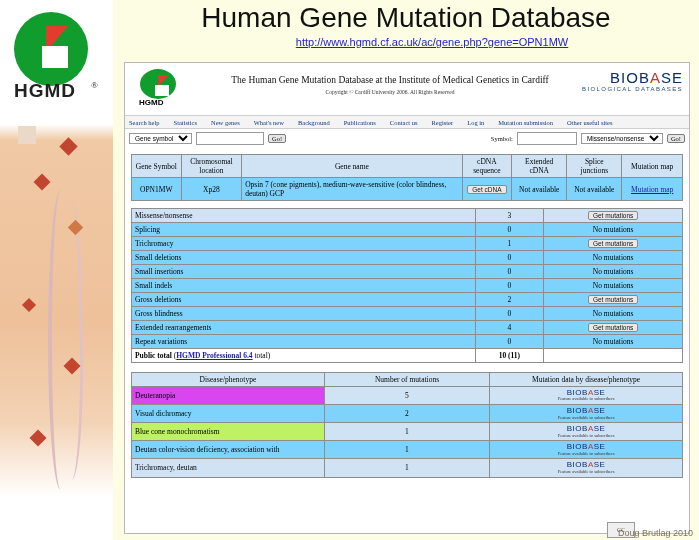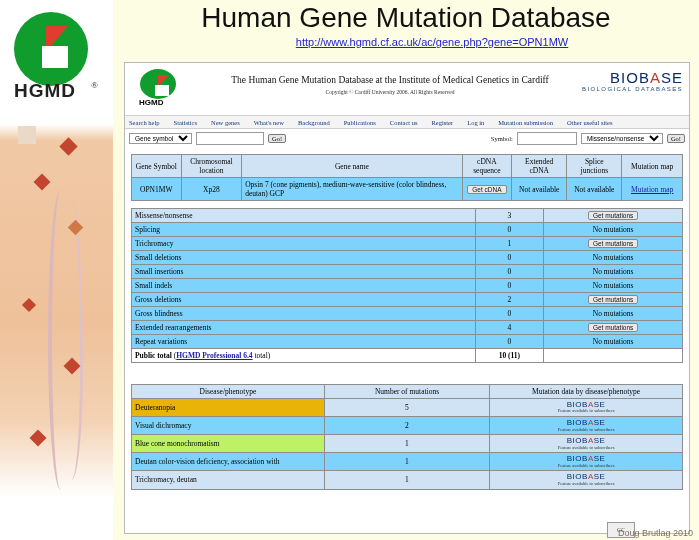--- a/index.html
+++ b/index.html
@@ -319,29 +319,29 @@
     <tr class="totrow">
       <td>
         <span>Public total</span><span class="lbl"> (</span><span class="lnk">HGMD Professional 6.4</span><span class="lbl"> total)</span>
       </td>
       <td class="ctr">10 (11)</td>
       <td></td>
     </tr>
   </tbody>
     </table>
 
-  <table class="tbl" style="margin-top:21px">
+  <table class="tbl" style="margin-top:9px">
     <tbody>
         <tr>
       <th style="width:35%">Disease/phenotype</th>
       <th style="width:30%">Number of mutations</th>
       <th style="width:35%">Mutation data by disease/phenotype</th>
     </tr>
     <tr>
-      <td style="background:#eab308">Deuteranopia</td>
+      <td style="background:#d946ef">Deuteranopia</td>
       <td class="ctr" style="background:#cfe3f5">5</td>
       <td class="bbcell" style="background:#cfe3f5">
         <div class="bb1">BIOB<span class="dia">A</span>SE</div>
         <div class="bb2">Feature available to subscribers</div>
       </td>
     </tr>
     <tr>
       <td>Visual dichromacy</td>
       <td class="ctr">2</td>
       <td class="bbcell">

